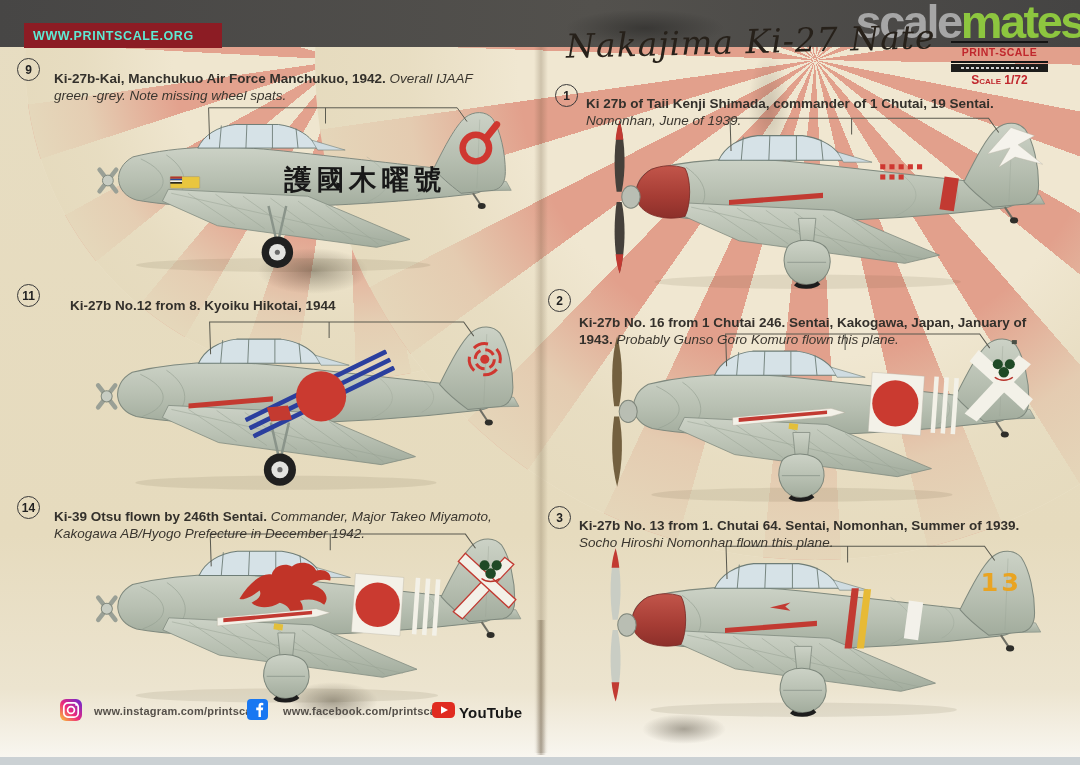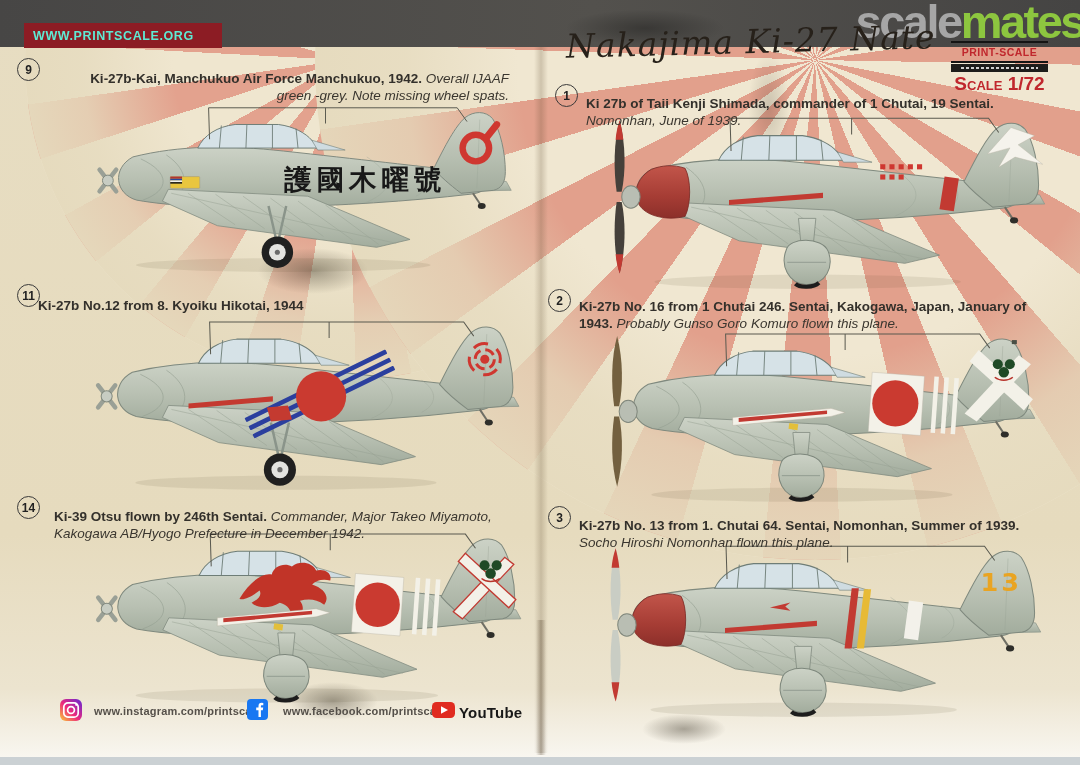--- a/index.html
+++ b/index.html
@@ -42,31 +42,31 @@
   .scalemates .sm1{color:#a6a6a6;}
   .scalemates .sm2{color:#8dc63f;}
   .titlescript{position:absolute;left:566px;top:22px;z-index:8;color:#27211a;
      font-family:"DejaVu Serif",serif;font-style:italic;font-size:33px;letter-spacing:1px;
      transform:rotate(-1.5deg);white-space:nowrap;}
   .pslogo{position:absolute;left:951px;top:41px;width:97px;z-index:8;text-align:center;}
   .pslogo .r1{border-top:2px solid #141414;border-bottom:2px solid #141414;
      color:#c0272d;font-size:10.5px;font-weight:800;letter-spacing:.5px;padding:3px 0;}
   .pslogo .r2{height:8px;background:#1d1d1b;margin-top:1px;display:flex;align-items:center;justify-content:center;}
   .pslogo .r2 i{display:block;width:80%;height:2px;background:repeating-linear-gradient(90deg,#cfcfcf 0 3px,transparent 3px 5px);}
-  .pslogo .r3{color:#c0272d;font-size:19px;font-weight:700;font-variant:small-caps;margin-top:1px;}
+  .pslogo .r3{color:#c0272d;font-size:12px;font-weight:700;font-variant:small-caps;margin-top:1px;}
   
   .num{position:absolute;width:21px;height:21px;border:1.6px solid #3a3a3a;border-radius:50%;z-index:5;
      display:flex;align-items:center;justify-content:center;font-size:12px;font-weight:bold;color:#222;}
   .etext{position:absolute;z-index:5;font-size:13.5px;line-height:1.28;color:#33302b;font-weight:bold;}
   .etext .it{font-style:italic;font-weight:500;color:#3a362f;}
-  .n9{left:17px;top:58px;} .t9{left:54px;top:56px;width:455px;text-align:right;}
-  .n10{left:17px;top:284px;} .t10{left:38px;top:283px;width:470px;}
+  .n9{left:17px;top:58px;} .t9{left:54px;top:56px;width:455px;}
+  .n10{left:17px;top:284px;} .t10{left:70px;top:283px;width:470px;}
   .n11{left:17px;top:496px;} .t11{left:54px;top:494px;width:470px;}
   .n1{left:555px;top:84px;} .t1{left:586px;top:81px;width:442px;}
-  .n2{left:548px;top:289px;} .t2{left:579px;top:286px;width:472px;margin-top:12px;}
+  .n2{left:548px;top:289px;} .t2{left:579px;top:302px;width:472px;margin-top:12px;}
   .n3{left:548px;top:506px;} .t3{left:579px;top:503px;width:462px;}
   
   .plane{position:absolute;z-index:4;}
   .p9{left:72px;top:96px;width:452px;}
   .p1{left:588px;top:106px;width:470px;}
   .p10{left:70px;top:310px;width:462px;}
   .p2{left:586px;top:322px;width:462px;}
   .p11{left:70px;top:522px;width:464px;}
   .p3{left:584px;top:534px;width:470px;}
   

